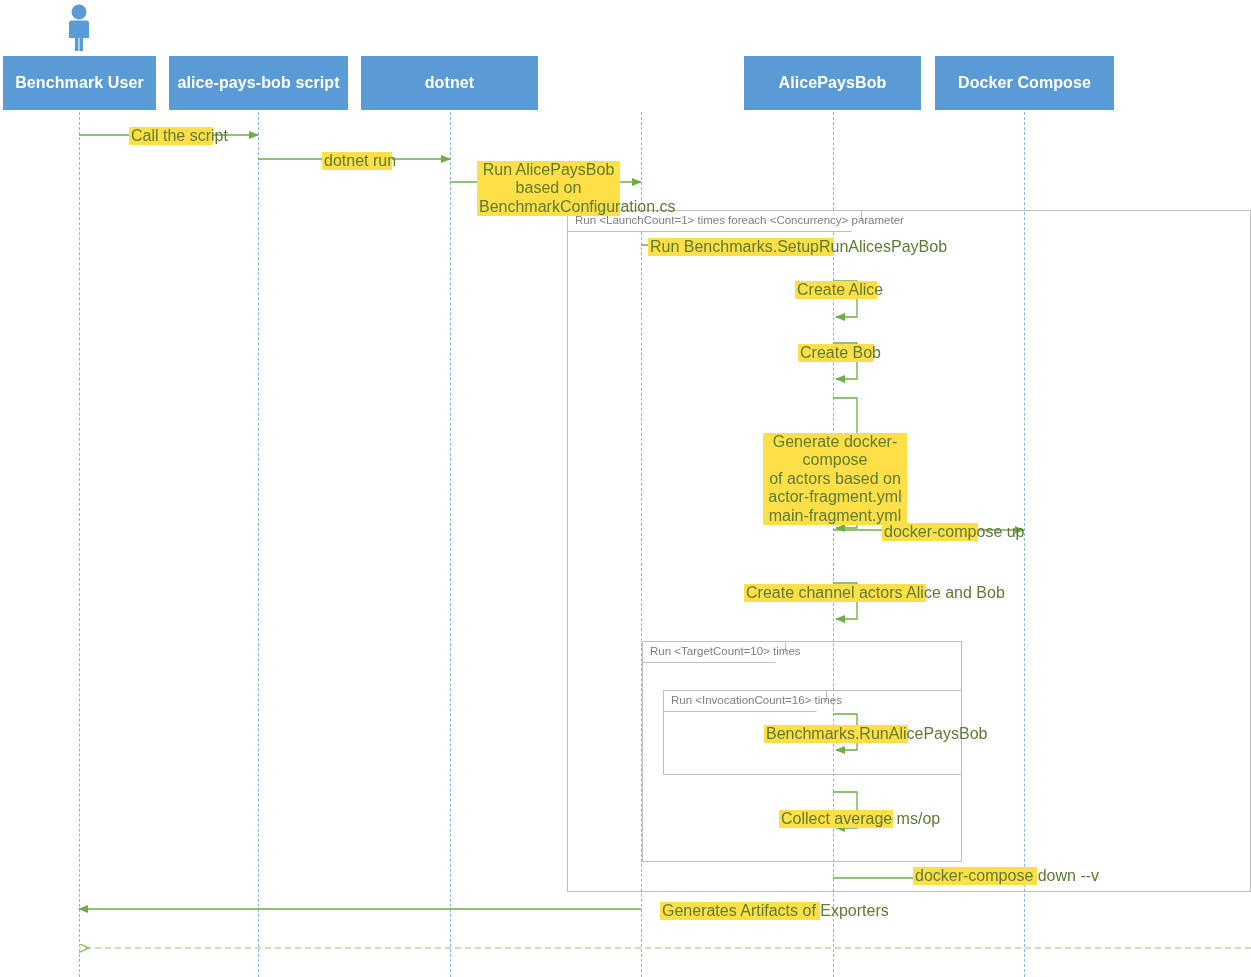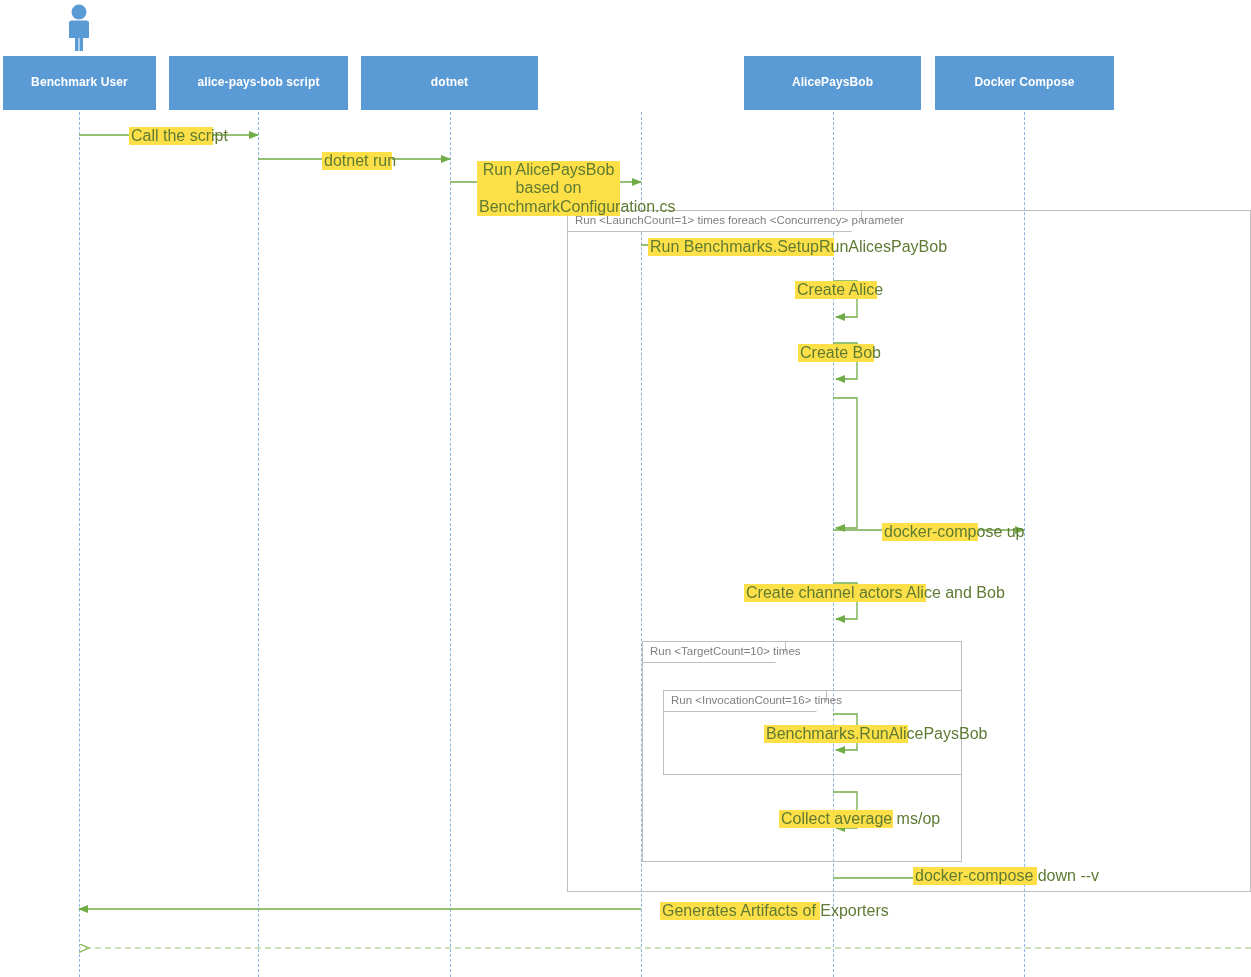--- a/index.html
+++ b/index.html
@@ -23,21 +23,21 @@
     position: absolute;
     width: 34px;
     height: 48px;
   }
   
   .participant-box {
     position: absolute;
     background: #5B9BD5;
     color: #ffffff;
     font-weight: bold;
-    font-size: 12px;
+    font-size: 16px;
     display: flex;
     align-items: center;
     justify-content: center;
     text-align: center;
     letter-spacing: .1px;
     box-sizing: border-box;
     padding: 2px 4px;
     line-height: 1.15;
   }
   
@@ -182,20 +182,24 @@
   </svg>
 
   <div class="msg-label" style="left:129px; top:127px; width:80px;">Call the script</div>
   <div class="msg-label" style="left:322px; top:152px; width:66px;">dotnet run</div>
   <div class="msg-label multiline" style="left:477px; top:161px; width:139px;">Run AlicePaysBob
 based on
 BenchmarkConfiguration.cs</div>
   <div class="msg-label" style="left:648px; top:238px; width:182px;">Run Benchmarks.SetupRunAlicesPayBob</div>
   <div class="msg-label" style="left:795px; top:281px; width:78px;">Create Alice</div>
   <div class="msg-label" style="left:798px; top:344px; width:72px;">Create Bob</div>
+  <div class="msg-label multiline" style="left:763px; top:433px; width:140px;">Generate docker-compose
+of actors based on
+actor-fragment.yml
+main-fragment.yml</div>
   <div class="msg-label" style="left:882px; top:523px; width:92px;">docker-compose up</div>
   <div class="msg-label" style="left:744px; top:584px; width:178px;">Create channel actors Alice and Bob</div>
   <div class="msg-label" style="left:764px; top:725px; width:140px;">Benchmarks.RunAlicePaysBob</div>
   <div class="msg-label" style="left:779px; top:810px; width:110px;">Collect average ms/op</div>
   <div class="msg-label" style="left:869px; top:867px; width:120px;margin-left:44px;">docker-compose down --v</div>
   <div class="msg-label" style="left:660px; top:902px; width:156px;">Generates Artifacts of Exporters</div>
 
 </div>
 
 </body></html>

